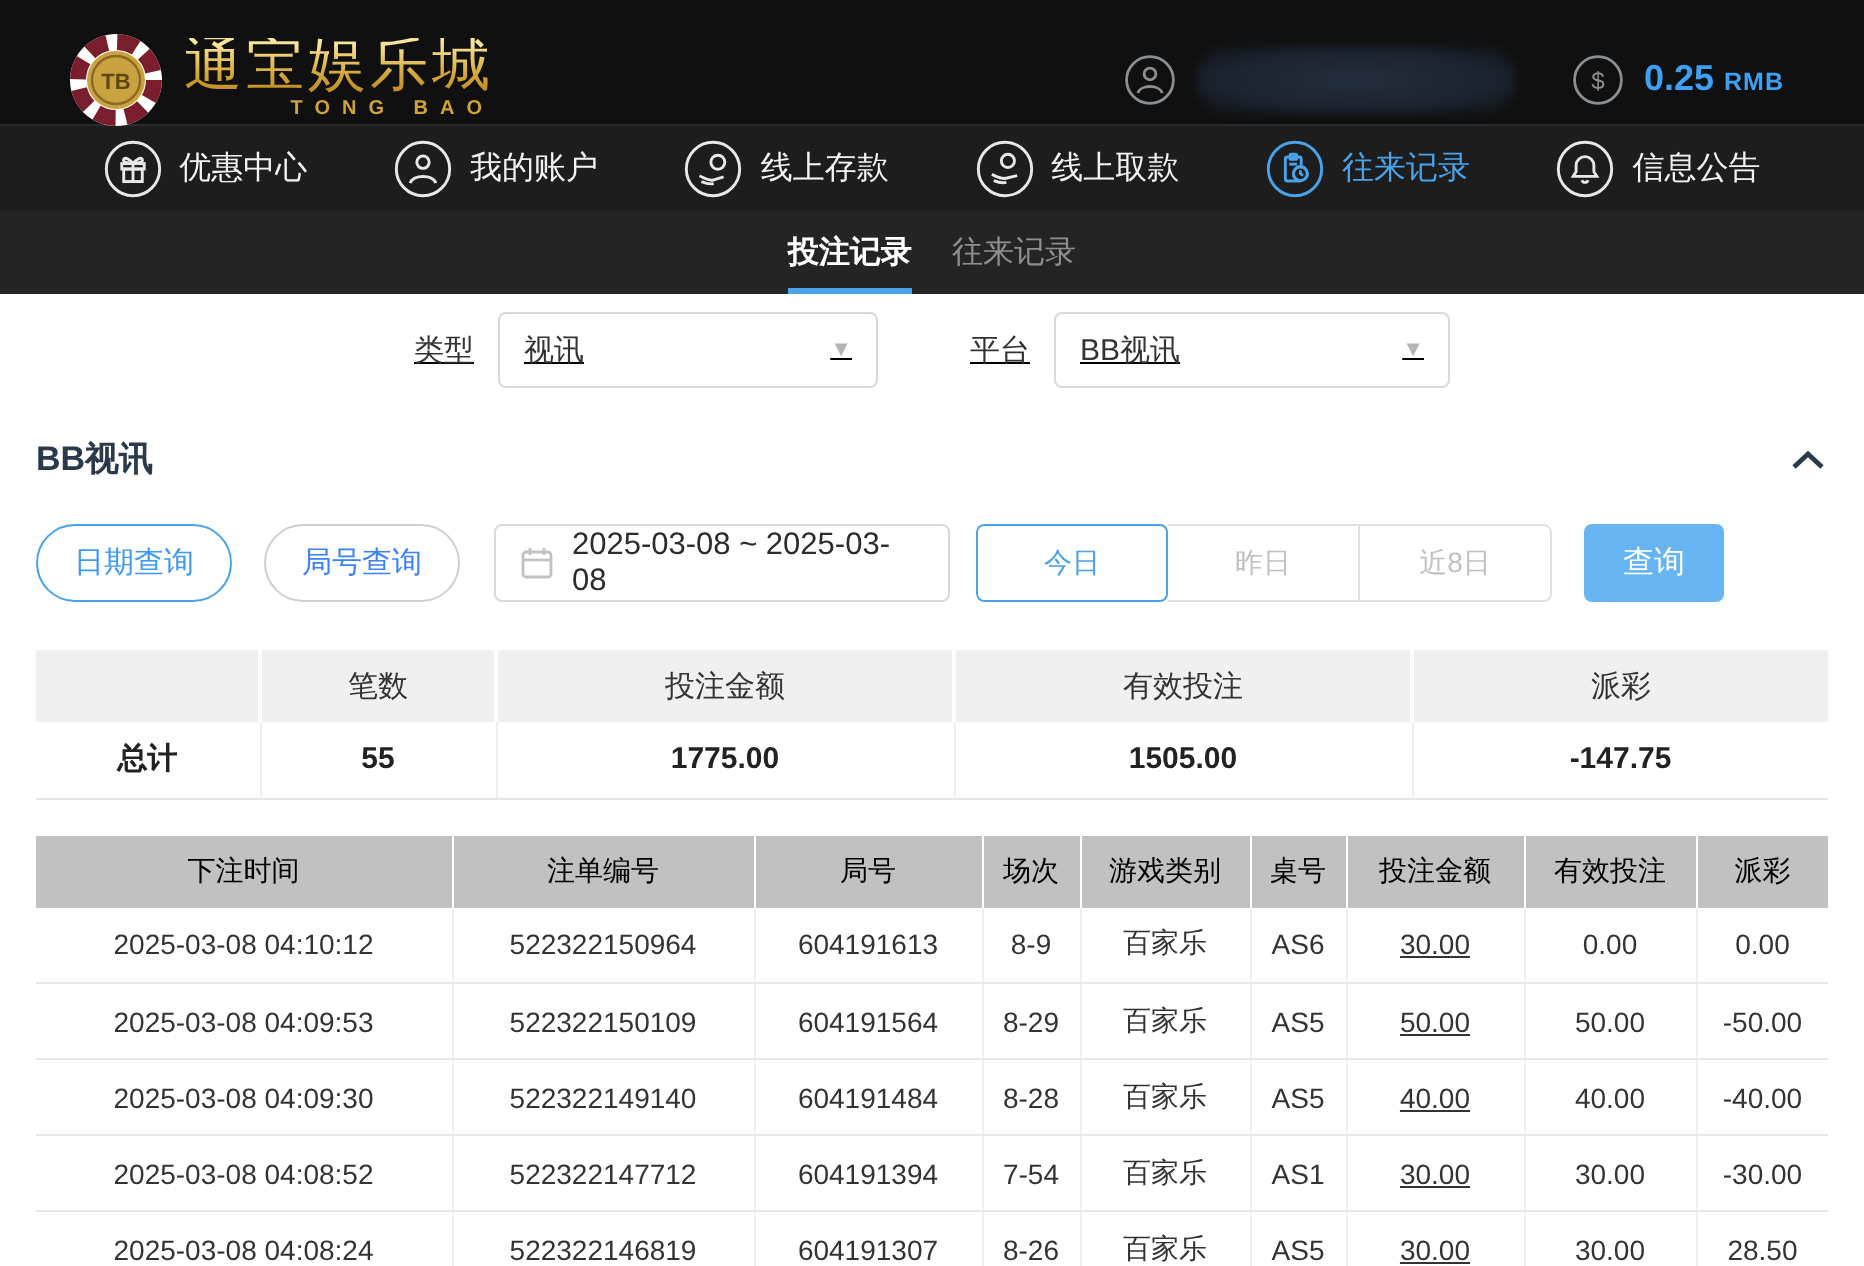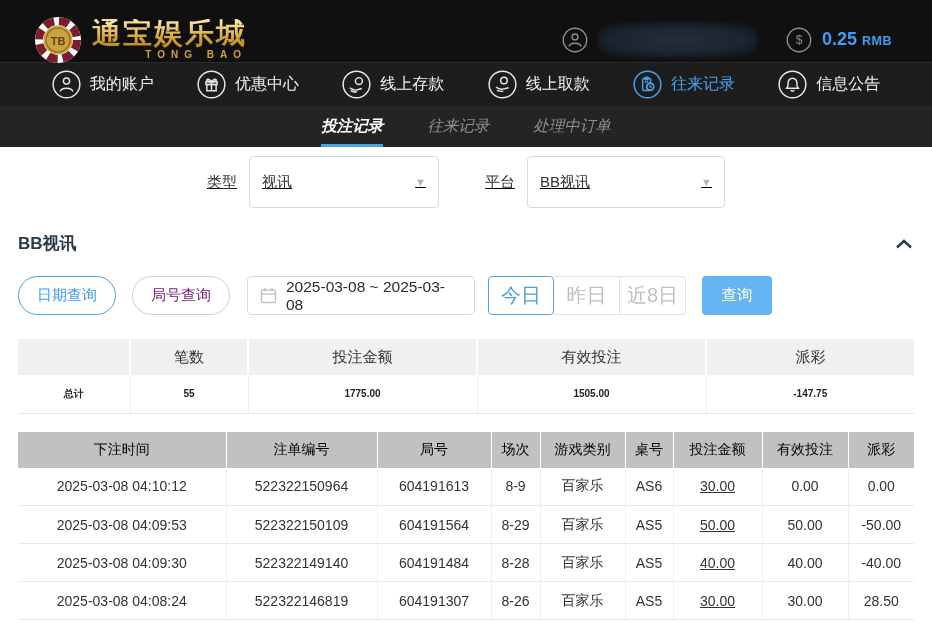--- a/index.html
+++ b/index.html
@@ -5,21 +5,21 @@
   * { margin:0; padding:0; box-sizing:border-box; }
   html,body { width:932px; height:633px; overflow:hidden; background:#fff;
     font-family:"Liberation Sans","DejaVu Sans",sans-serif; }
 
   
   .top-header { height:62px; background:#101010; display:flex; align-items:center;
     padding:17px 40px 0 34px; }
   .logo-wrap { display:flex; align-items:center; gap:10px; }
   .chip { width:48px; height:48px; }
   .logo-text { display:flex; flex-direction:column; line-height:1; }
-  .logo-cn { font-size:29px; font-weight:bold;
+  .logo-cn { font-size:29px; font-weight:normal;
     background:linear-gradient(180deg,#f9e59a 10%,#d7a93c 60%,#b8871f 100%);
     -webkit-background-clip:text; background-clip:text; color:transparent;
     letter-spacing:2px; }
   .logo-en { font-size:10px; color:#cfa23a; letter-spacing:6px; font-weight:bold;
     align-self:flex-end; margin-top:2px;text-align:right; }
   .header-right { margin-left:auto; display:flex; align-items:center; gap:10px; }
   .round-ico { width:26px; height:26px; color:#8a8f94; flex:0 0 auto; }
   .user-blur { width:160px; height:34px; border-radius:17px;
     background:radial-gradient(ellipse at center,#232e3c 0%,#1b2430 60%,rgba(20,26,34,0) 100%);
     filter:blur(2px); margin-right:18px; }
@@ -31,76 +31,76 @@
   .main-nav { height:43px; background:#1d1d1d; border-top:1px solid #2a2a2a;
     display:flex; align-items:center; justify-content:space-around; padding:0 30px; }
   .nav-item { display:flex; align-items:center; gap:9px; color:#f2f2f2;
     font-size:16px; cursor:pointer; }
   .nav-item svg { width:29px; height:29px; color:#e8e8e8; }
   .nav-item.active { color:#4aa2e8; }
   .nav-item.active svg { color:#4aa2e8; }
 
   
   .sub-nav { height:42px; background:#242424; display:flex; align-items:center;
-    justify-content:center; gap:44px;font-style:italic; }
+    justify-content:center; gap:20px; }
   .sub-tab { position:relative; color:#8f8f8f; font-size:15.5px; height:100%;
     display:flex; align-items:center; cursor:pointer; }
   .sub-tab.active { color:#ffffff; font-weight:bold; }
   .sub-tab.active::after { content:""; position:absolute; left:0; right:0; bottom:0;
     height:3px; background:#4aa2e8; }
 
   
   .content { padding:0 18px; }
 
   .filter-row { display:flex; align-items:center; justify-content:center;
     gap:12px; margin-top:9px;text-decoration:underline; }
   .filter-label { font-size:15px; color:#333; }
-  .select-box { width:190px; height:52px; border:1px solid #d9d9d9; border-radius:4px;
+  .select-box { width:190px; height:38px; border:1px solid #d9d9d9; border-radius:4px;
     display:flex; align-items:center; padding:0 12px; font-size:15px; color:#333;
     cursor:pointer; background:#fff; }
   .select-box.wide { width:198px; margin-right:0; }
   .select-box .caret { margin-left:auto; color:#b5b5b5; font-size:11px; }
   .filter-gap { width:22px; }
 
   .section-head { display:flex; align-items:center; justify-content:space-between;
     margin-top:24px; }
   .section-title { font-size:17px; font-weight:bold; color:#2b3a4a; }
   .collapse-ico { color:#2b3a4a; cursor:pointer; width:20px; height:14px; }
 
   .btn-row { display:flex; align-items:center; margin-top:21px; }
   .pill-btn { height:39px; border-radius:20px; border:1px solid #cfcfcf; background:#fff;
-    color:#701a75; font-size:15px; padding:0 18px; display:flex; align-items:center;
+    color:#3b82f6; font-size:15px; padding:0 18px; display:flex; align-items:center;
     cursor:pointer; }
   .pill-btn.active { border-color:#4aa2e8; color:#3d9af0; }
   .pill-btn + .pill-btn { margin-left:16px; }
   .date-input { height:39px; width:228px; border:1px solid #d9d9d9; border-radius:4px;
     margin-left:17px; display:flex; align-items:center; gap:9px; padding:14px 12px;
     font-size:15.5px; color:#2c2c2c; cursor:pointer; }
   .cal-ico { width:17px; height:17px; color:#c2c2c2; }
   .quick-group { display:flex; margin-left:13px; height:39px; border-radius:4px;
     overflow:hidden; }
-  .quick-btn { width:66px; display:flex; align-items:center; justify-content:center;
-    font-size:20px; color:#c0c0c0; background:#fff; border:1px solid #e0e0e0;
+  .quick-btn { width:96px; display:flex; align-items:center; justify-content:center;
+    font-size:14px; color:#c0c0c0; background:#fff; border:1px solid #e0e0e0;
     cursor:pointer; }
   .quick-btn + .quick-btn { border-left:none; }
   .quick-btn.first { border-radius:4px 0 0 4px; }
   .quick-btn.last { border-radius:0 4px 4px 0; }
   .quick-btn.active { border:1px solid #4aa2e8; color:#4aa2e8; border-radius:4px; }
   .search-btn { width:70px; height:39px; margin-left:16px; background:#66b5f2;
     border:none; border-radius:4px; color:#fff; font-size:15.5px; cursor:pointer; }
 
   
   table { border-collapse:collapse; table-layout:fixed; width:896px; }
   td,th { text-align:center; font-weight:normal; overflow:hidden; white-space:nowrap; }
 
   .summary-table { margin-top:24px; }
   .summary-table th { background:#f0f0f0; height:36px; font-size:15px; color:#333;
     border-right:2px solid #fff; }
   .summary-table th:last-child { border-right:none; }
-  .summary-table td { height:38px; font-size:10px; color:#222;
+  .summary-table td { height:38px; font-size:15px; color:#222;
     border-right:1px solid #efefef; border-bottom:1px solid #e6e6e6; background:#fff; }
   .summary-table td:last-child { border-right:none; }
   .summary-table td.bold { font-weight:bold; }
 
   .main-table { margin-top:18px; }
   .main-table th { background:#c1c1c1; height:36px; font-size:14px; font-weight:normal;
     color:#000000; border-right:1px solid #fff; }
   .main-table th:last-child { border-right:none; }
   .main-table td { height:38px; font-size:14px; color:#333;
     border-right:1px solid #efefef; border-bottom:1px solid #e8e8e8; }
@@ -140,34 +140,34 @@
       <span>0.25</span>
       <span class="cur">RMB</span>
     </div>
   </div>
 </div>
 
 <div class="main-nav">
   <div class="nav-item">
     <svg viewBox="0 0 30 30" fill="none" stroke="currentColor" stroke-width="1.5">
       <circle cx="15" cy="15" r="13.8"></circle>
-        <circle cx="15" cy="11.5" r="3.2"></circle>
-      <path d="M8.4 22.3c1.3-4.6 11.9-4.6 13.2 0"></path>
-    </svg>
-    <span>我的账户</span>
-  </div>
-  <div class="nav-item">
-    <svg viewBox="0 0 30 30" fill="none" stroke="currentColor" stroke-width="1.5">
-      <circle cx="15" cy="15" r="13.8"></circle>
       <rect x="9.2" y="12.2" width="11.6" height="2.8"></rect>
       <rect x="10.2" y="15" width="9.6" height="6.5"></rect>
       <line x1="15" y1="12.2" x2="15" y2="21.5"></line>
       <path d="M15 12.2c-1.5-2-4-3.6-4.8-2.2-.8 1.4 2.3 2.2 4.8 2.2zm0 0c1.5-2 4-3.6 4.8-2.2.8 1.4-2.3 2.2-4.8 2.2z"></path>
     </svg>
     <span>优惠中心</span>
+  </div>
+  <div class="nav-item">
+    <svg viewBox="0 0 30 30" fill="none" stroke="currentColor" stroke-width="1.5">
+      <circle cx="15" cy="15" r="13.8"></circle>
+        <circle cx="15" cy="11.5" r="3.2"></circle>
+      <path d="M8.4 22.3c1.3-4.6 11.9-4.6 13.2 0"></path>
+    </svg>
+    <span>我的账户</span>
   </div>
   <div class="nav-item">
     <svg viewBox="0 0 30 30" fill="none" stroke="currentColor" stroke-width="1.5">
       <circle cx="15" cy="15" r="13.8"></circle>
       <circle cx="17.5" cy="11.5" r="3.6"></circle>
       <path d="M8 18.5c2.5 1.2 4.5 2.8 7 2.2l5.5-1.6"></path>
       <path d="M9 21.5c2 .8 4.2 1.6 6.3 1"></path>
     </svg>
     <span>线上存款</span>
   </div>
@@ -198,21 +198,20 @@
       <path d="M15 8.6a4.6 4.6 0 0 1 4.6 4.6v3.2l1.5 2.4H8.9l1.5-2.4v-3.2A4.6 4.6 0 0 1 15 8.6z"></path>
       <path d="M13.4 20.8a1.7 1.7 0 0 0 3.2 0"></path>
     </svg>
     <span>信息公告</span>
   </div>
 </div>
 
 <div class="sub-nav">
   <div class="sub-tab active">投注记录</div>
   <div class="sub-tab">往来记录</div>
-  <div class="sub-tab">处理中订单</div>
 </div>
 
 <div class="content">
 
   <div class="filter-row">
     <span class="filter-label">类型</span>
     <div class="select-box">
       <span>视讯</span>
       <span class="caret">▼</span>
     </div>
@@ -328,20 +327,31 @@
       <td>522322149140</td>
       <td>604191484</td>
       <td>8-28</td>
       <td>百家乐</td>
       <td>AS5</td>
       <td class="link">40.00</td>
       <td>40.00</td>
       <td class="neg">-40.00</td>
     </tr>
     <tr>
+      <td>2025-03-08 04:08:52</td>
+      <td>522322147712</td>
+      <td>604191394</td>
+      <td>7-54</td>
+      <td>百家乐</td>
+      <td>AS1</td>
+      <td class="link">30.00</td>
+      <td>30.00</td>
+      <td class="neg">-30.00</td>
+    </tr>
+    <tr>
       <td>2025-03-08 04:08:24</td>
       <td>522322146819</td>
       <td>604191307</td>
       <td>8-26</td>
       <td>百家乐</td>
       <td>AS5</td>
       <td class="link">30.00</td>
       <td>30.00</td>
       <td>28.50</td>
     </tr>

